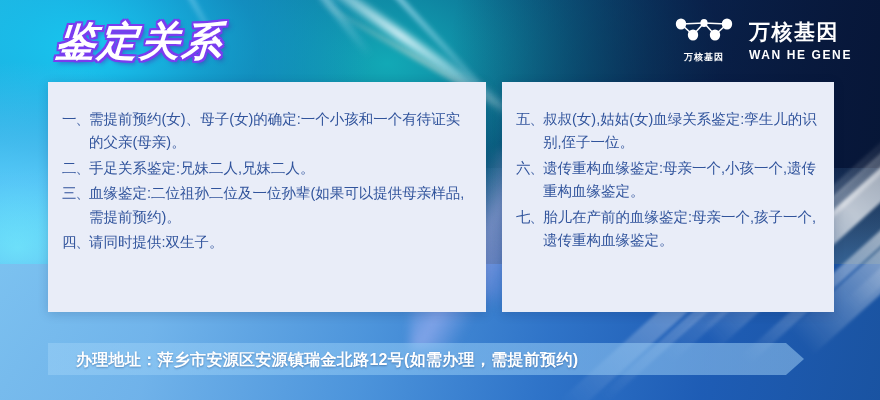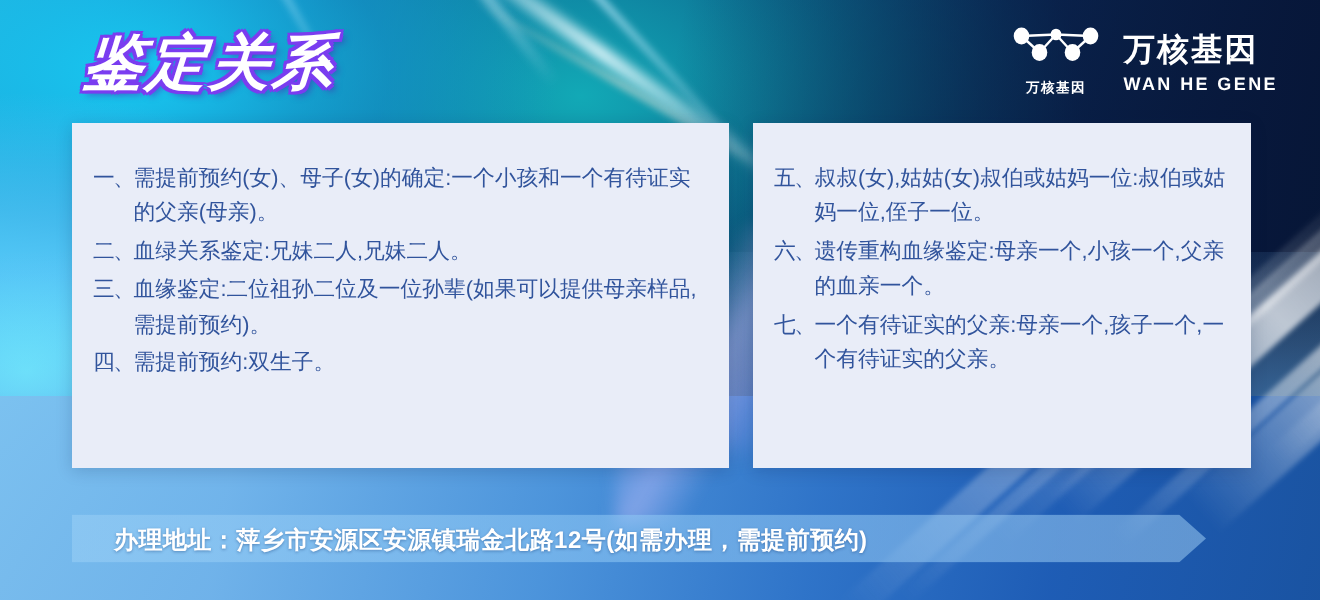--- a/index.html
+++ b/index.html
@@ -275,44 +275,44 @@
     </div>
   </div>
 
   <div class="panel panel-left">
     <div class="item">
       <span class="item-num">一、</span>
       <span class="item-text">需提前预约(女)、母子(女)的确定:一个小孩和一个有待证实的父亲(母亲)。</span>
     </div>
     <div class="item">
       <span class="item-num">二、</span>
-      <span class="item-text">血绿关系鉴定:兄妹二人,兄妹二人。</span>
+      <span class="item-text">手足关系鉴定:兄妹二人,兄妹二人。</span>
     </div>
     <div class="item">
       <span class="item-num">三、</span>
       <span class="item-text">血缘鉴定:二位祖孙二位及一位孙辈(如果可以提供母亲样品,需提前预约)。</span>
     </div>
     <div class="item">
       <span class="item-num">四、</span>
-      <span class="item-text">需提前预约:双生子。</span>
+      <span class="item-text">请同时提供:双生子。</span>
     </div>
   </div>
 
   <div class="panel panel-right">
     <div class="item">
       <span class="item-num">五、</span>
-      <span class="item-text">叔叔(女),姑姑(女)叔伯或姑妈一位:叔伯或姑妈一位,侄子一位。</span>
+      <span class="item-text">叔叔(女),姑姑(女)血绿关系鉴定:孪生儿的识别,侄子一位。</span>
     </div>
     <div class="item">
       <span class="item-num">六、</span>
-      <span class="item-text">遗传重构血缘鉴定:母亲一个,小孩一个,父亲的血亲一个。</span>
+      <span class="item-text">遗传重构血缘鉴定:母亲一个,小孩一个,遗传重构血缘鉴定。</span>
     </div>
     <div class="item">
       <span class="item-num">七、</span>
-      <span class="item-text">一个有待证实的父亲:母亲一个,孩子一个,一个有待证实的父亲。</span>
+      <span class="item-text">胎儿在产前的血缘鉴定:母亲一个,孩子一个,遗传重构血缘鉴定。</span>
     </div>
   </div>
 
   <div class="addr-wrap">
     <div class="addr-band"></div>
     <div class="addr-text">办理地址：萍乡市安源区安源镇瑞金北路12号(如需办理，需提前预约)</div>
   </div>
 
 </div>
 

